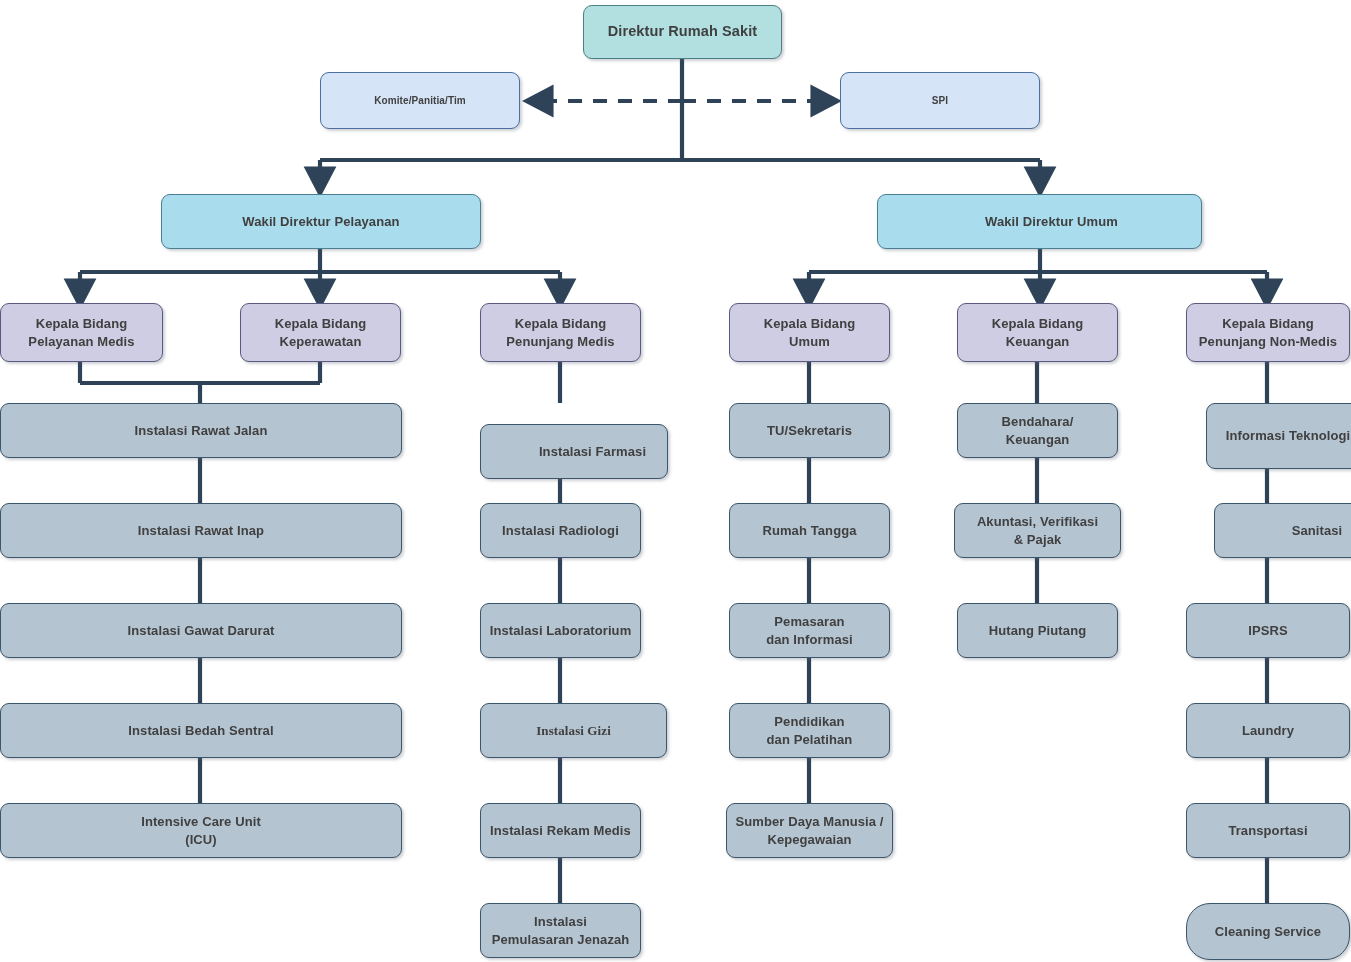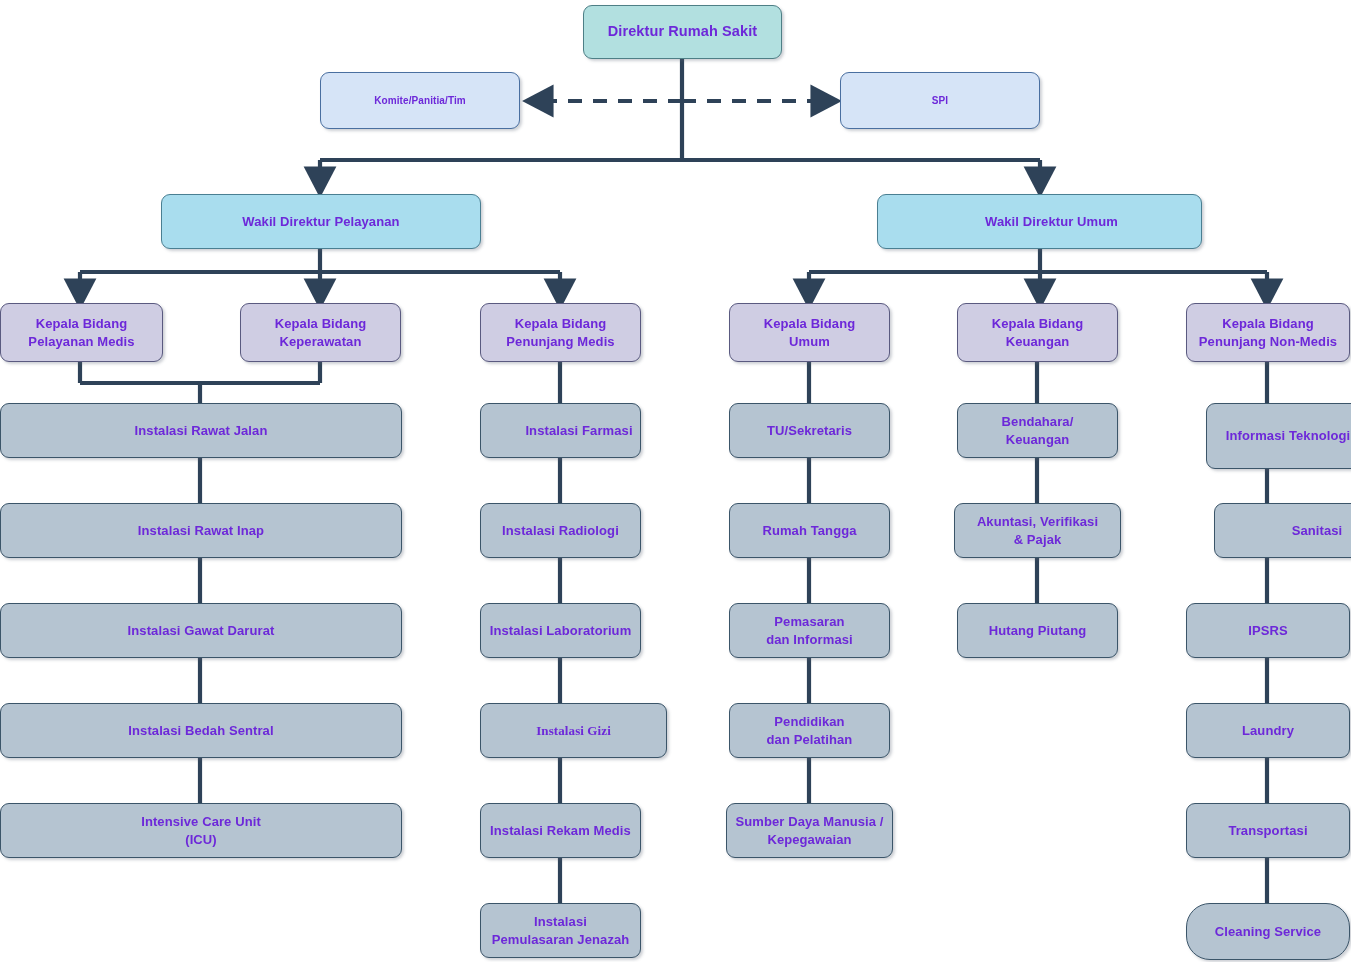--- a/index.html
+++ b/index.html
@@ -27,21 +27,21 @@
   }
   .node {
     position: absolute;
     box-sizing: border-box;
     display: flex;
     align-items: center;
     justify-content: center;
     text-align: center;
     border-radius: 9px;
     border: 1.3px solid #39536b;
-    color: #6d28d9;
+    color: #404040;
     font-weight: bold;
     line-height: 1.35;
     letter-spacing: 0.1px;
     box-shadow: 2px 2px 3px rgba(90,100,115,0.30);
     z-index: 2;
     padding: 2px 6px;
   }
   .node span { display: block; width: 100%; }
   .t-root   { background: #b2e0e0; border-color: #4e7f86; font-size: 14.5px; }
   .t-aux    { background: #d6e4f7; border-color: #4a6fa0; font-size: 10px; }
@@ -197,21 +197,21 @@
       <span>Instalasi Bedah Sentral</span>
     </div>
   </div>
   <div class="node t-unit" style="left:0px; top:803px; width:402px; height:55px;">
     <div>
       <span>Intensive Care Unit</span>
       <span>(ICU)</span>
     </div>
   </div>
 
-  <div class="node t-unit" style="left:480px; top:403px; width:161px; height:55px;padding-left:43px;">
+  <div class="node t-unit" style="left:480px; top:424px; width:188px; height:55px;padding-left:43px;">
     <div>
         <span>Instalasi Farmasi</span>
       </div>
   </div>
   <div class="node t-unit" style="left:480px; top:503px; width:161px; height:55px;">
     <div>
         <span>Instalasi Radiologi</span>
       </div>
   </div>
   <div class="node t-unit" style="left:480px; top:603px; width:161px; height:55px;">

